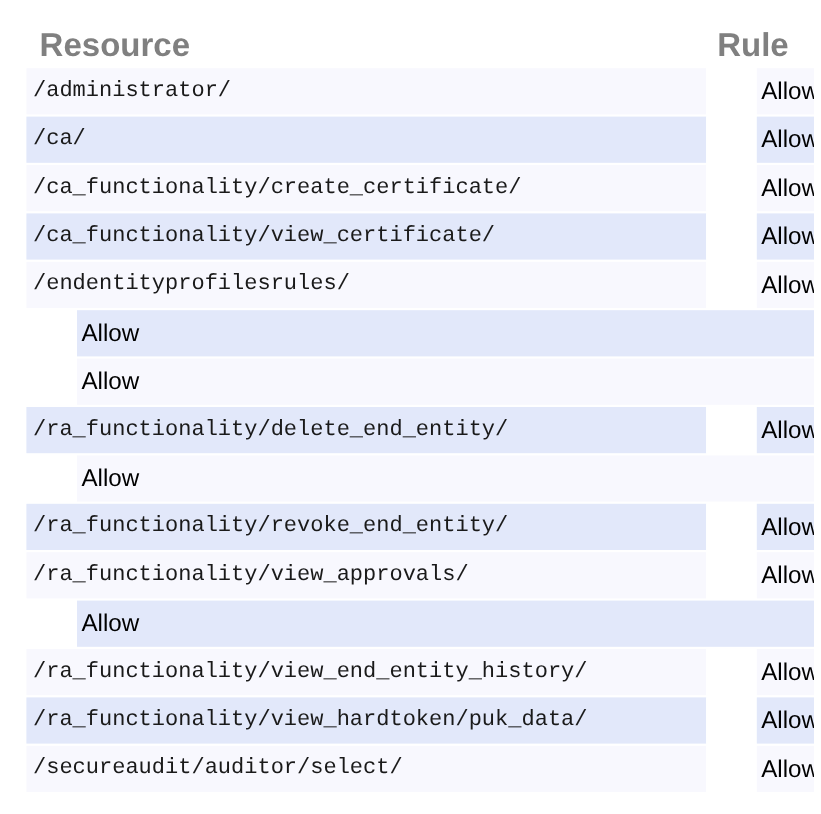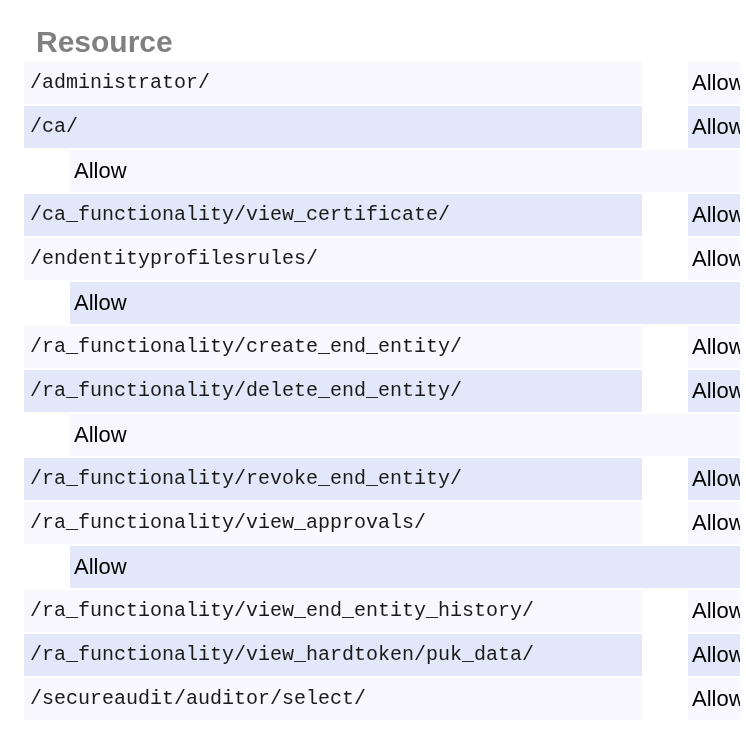--- a/index.html
+++ b/index.html
@@ -109,53 +109,54 @@
   }
 </style>
 </head>
 <body>
 
 <div id="access-rules-table">
 
   <div class="table-header">
     <div class="th th-resource">Resource</div>
     <div class="th th-gutter"></div>
+    <div class="th th-rule">Rule</div>
   </div>
 
   <div class="table-body" id="table-body">
       <div class="table-row stripe-light">
         <div class="cell cell-resource">/administrator/</div>
         <div class="cell cell-gutter"></div>
         <div class="cell cell-rule">Allow</div>
       </div>
       <div class="table-row stripe-dark">
         <div class="cell cell-resource">/ca/</div>
         <div class="cell cell-gutter"></div>
         <div class="cell cell-rule">Allow</div>
       </div>
       <div class="table-row stripe-light">
+        <div class="cell cell-resource">/ca_functionality/create_certificate/</div>
         <div class="cell cell-gutter"></div>
         <div class="cell cell-rule">Allow</div>
       </div>
       <div class="table-row stripe-dark">
         <div class="cell cell-resource">/ca_functionality/view_certificate/</div>
         <div class="cell cell-gutter"></div>
         <div class="cell cell-rule">Allow</div>
       </div>
       <div class="table-row stripe-light">
         <div class="cell cell-resource">/endentityprofilesrules/</div>
         <div class="cell cell-gutter"></div>
         <div class="cell cell-rule">Allow</div>
       </div>
       <div class="table-row stripe-dark">
         <div class="cell cell-gutter"></div>
         <div class="cell cell-rule">Allow</div>
       </div>
       <div class="table-row stripe-light">
-        <div class="cell cell-resource">/ra_functionality/create_end_entity/</div>
         <div class="cell cell-gutter"></div>
         <div class="cell cell-rule">Allow</div>
       </div>
       <div class="table-row stripe-dark">
         <div class="cell cell-resource">/ra_functionality/delete_end_entity/</div>
         <div class="cell cell-gutter"></div>
         <div class="cell cell-rule">Allow</div>
       </div>
       <div class="table-row stripe-light">
         <div class="cell cell-gutter"></div>

